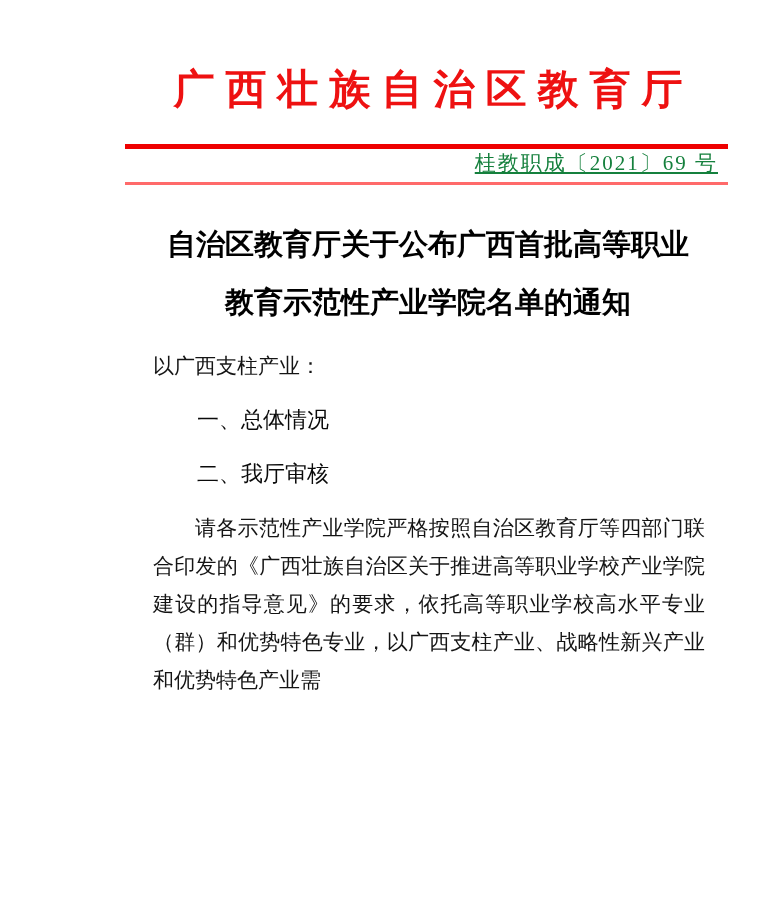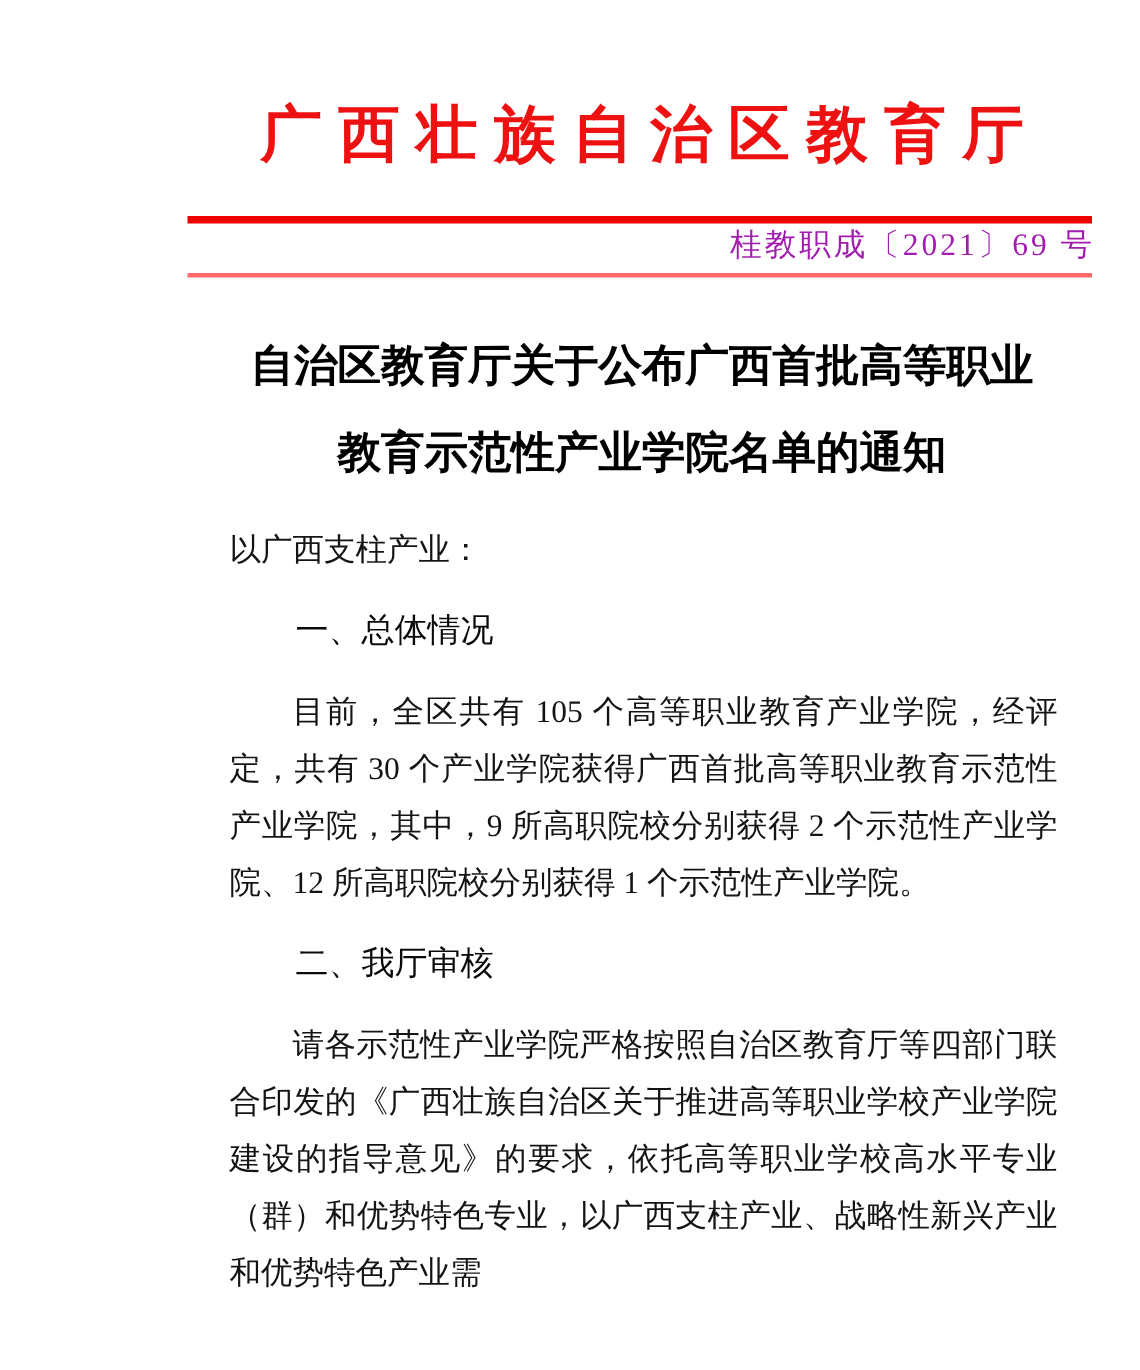--- a/index.html
+++ b/index.html
@@ -32,24 +32,25 @@
     top: 80px;
     left: 61px;
     width: 639px;
   }
   .red-rule .top    { height: 5px; background: var(--rule_red, #ee0000); }
   .red-rule .gap    { height: 1px; background: #ffffff; }
   .red-rule .bottom { height: 3px; background: var(--rule_red_light, #ff6a6a); }
   .doc-number {
     position: absolute;
     top: 101px;
-    right: 46px;
+    right: 58px;
     font-size: 21px;
     letter-spacing: 2px;
-    color: #a21caf;
+    color: #15803d;
+    text-decoration: underline;
   }
   .doc-title {
     position: absolute;
     top: 159px;
     left: 0;
     width: 100%;
     text-align: center;
     font-size: 29px;
     font-weight: 700;
     line-height: 42px;
@@ -97,20 +98,19 @@
     <div>自治区教育厅关于公布广西首批高等职业</div>
     <div>教育示范性产业学院名单的通知</div>
   </div>
 
   <div class="body-text">
     <div class="salutation">以广西支柱产业：</div>
 
 
     <div class="section-heading">一、总体情况</div>
 
-    <p class="para">目前，全区共有 105 个高等职业教育产业学院，经评定，共有 30 个产业学院获得广西首批高等职业教育示范性产业学院，其中，9 所高职院校分别获得 2 个示范性产业学院、12 所高职院校分别获得 1 个示范性产业学院。</p>
 
     <div class="section-heading">二、我厅审核</div>
 
     <p class="para">请各示范性产业学院严格按照自治区教育厅等四部门联合印发的《广西壮族自治区关于推进高等职业学校产业学院建设的指导意见》的要求，依托高等职业学校高水平专业（群）和优势特色专业，以广西支柱产业、战略性新兴产业和优势特色产业需</p>
   </div>
 
 </div>
 
 </body></html>

